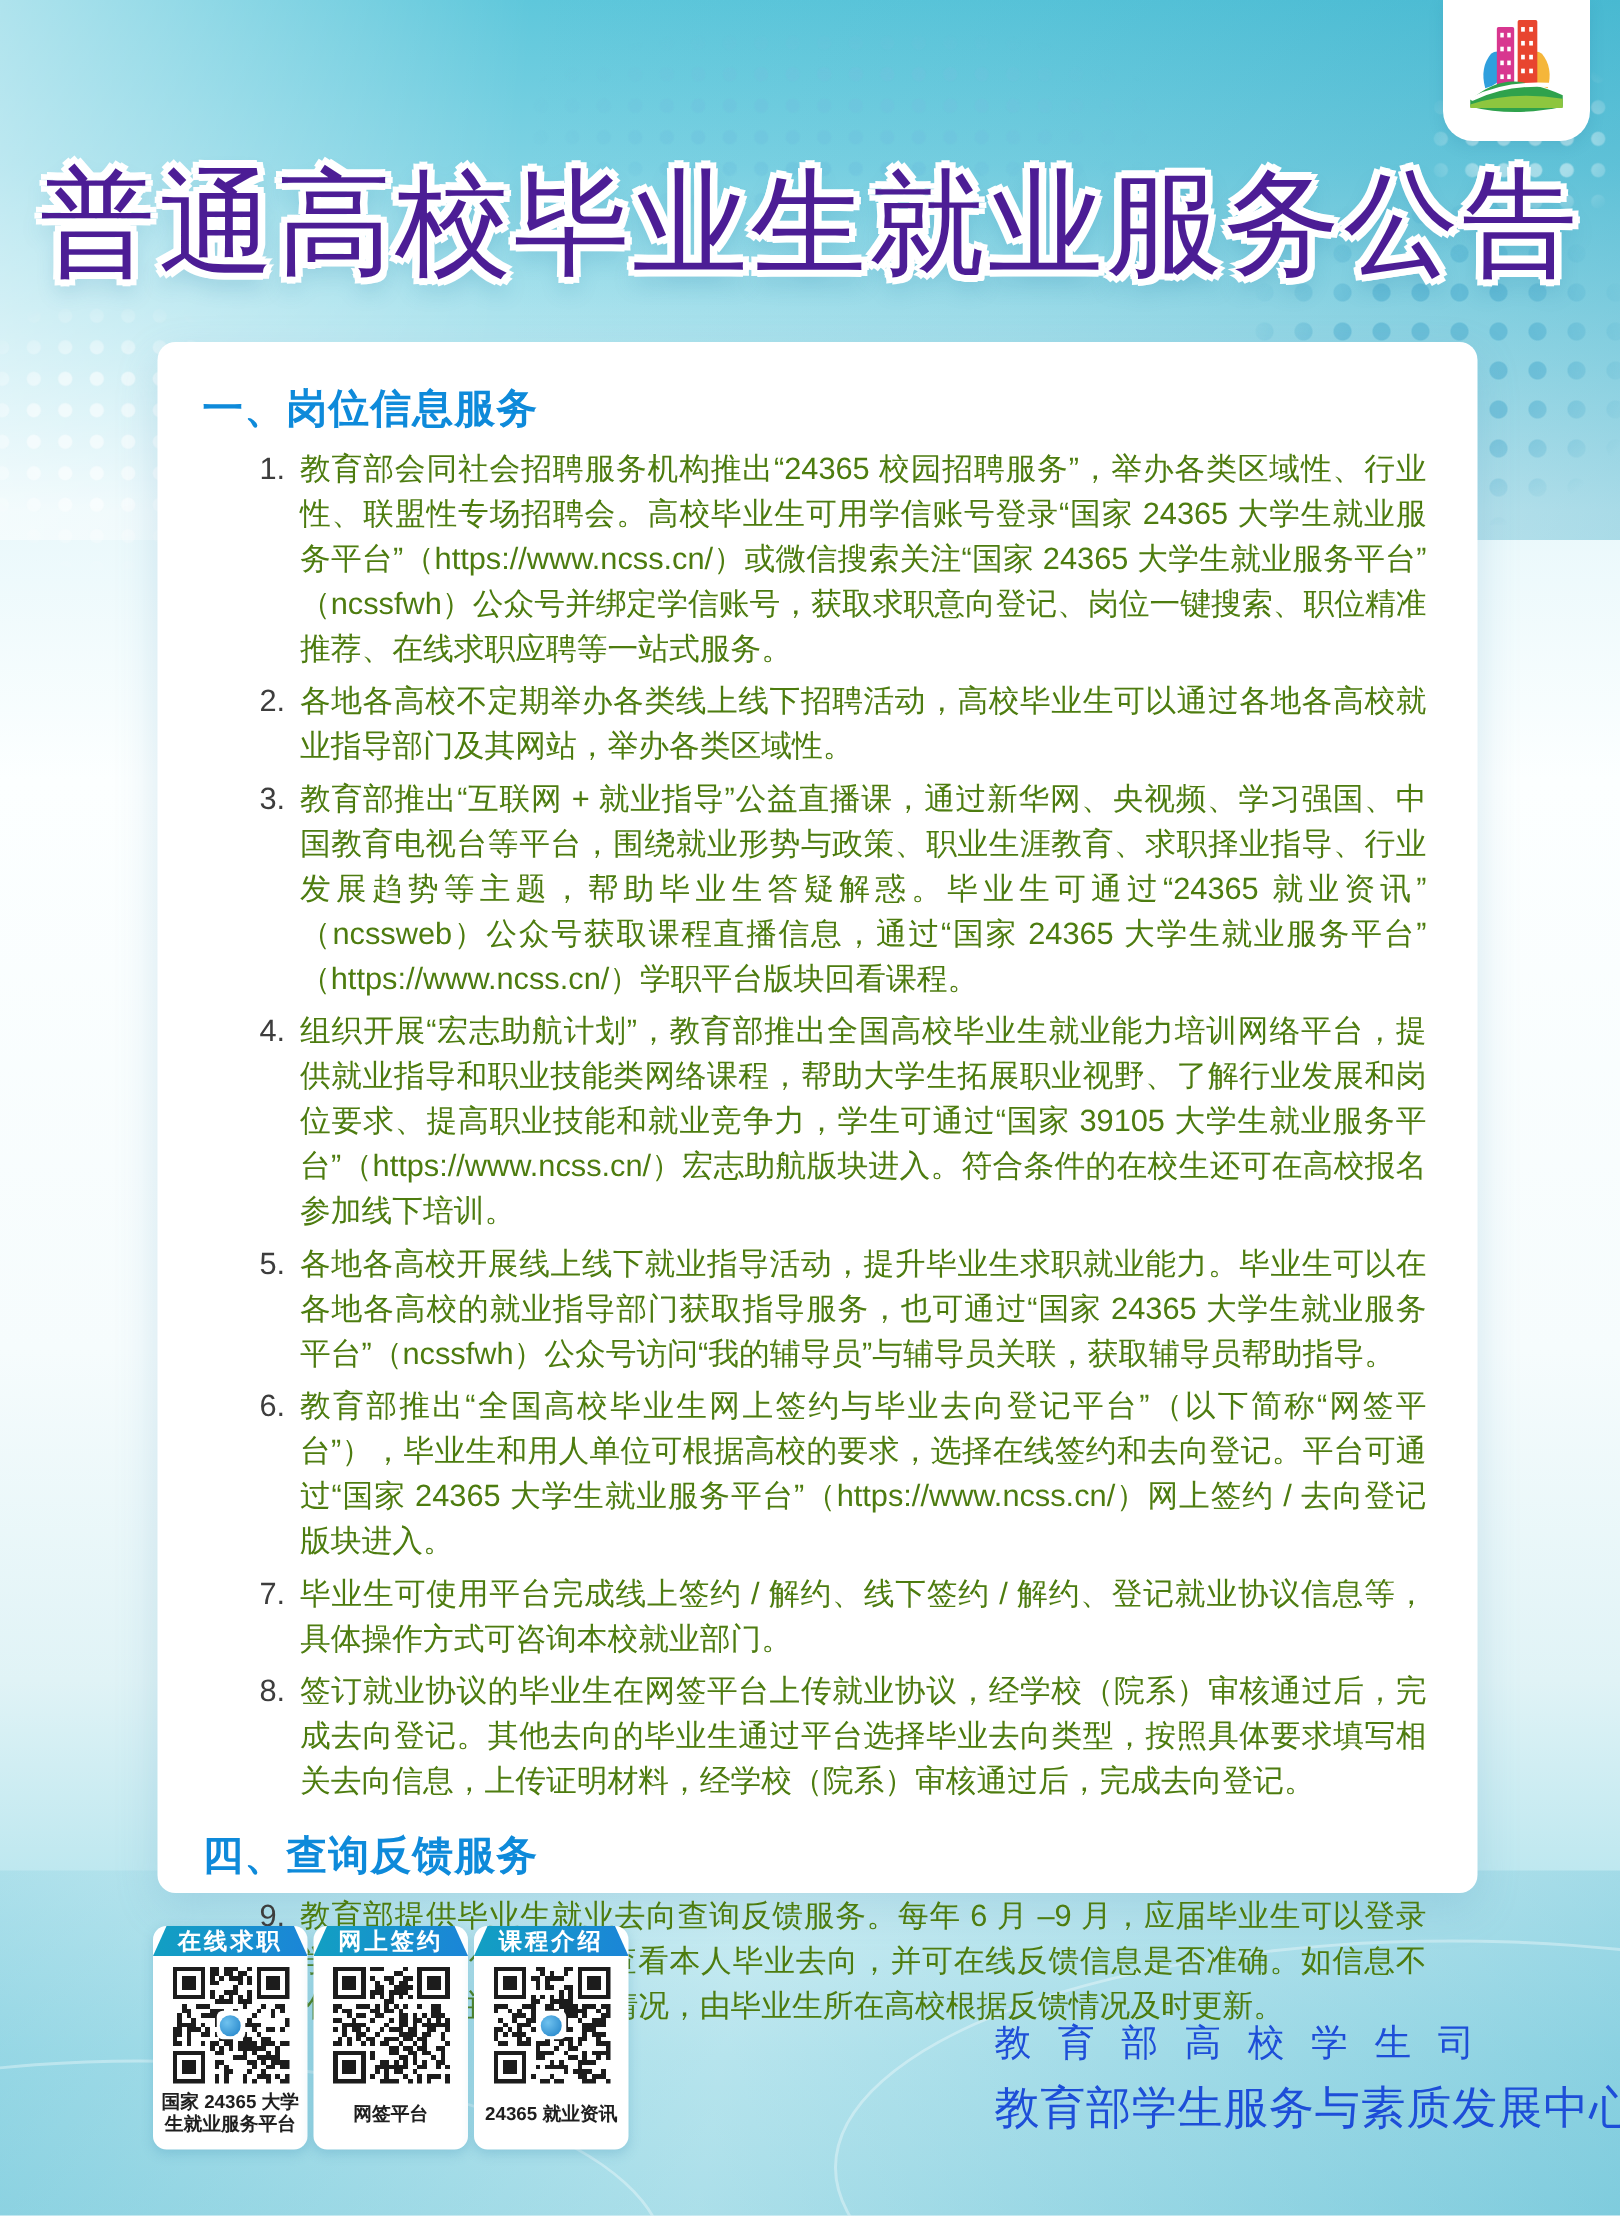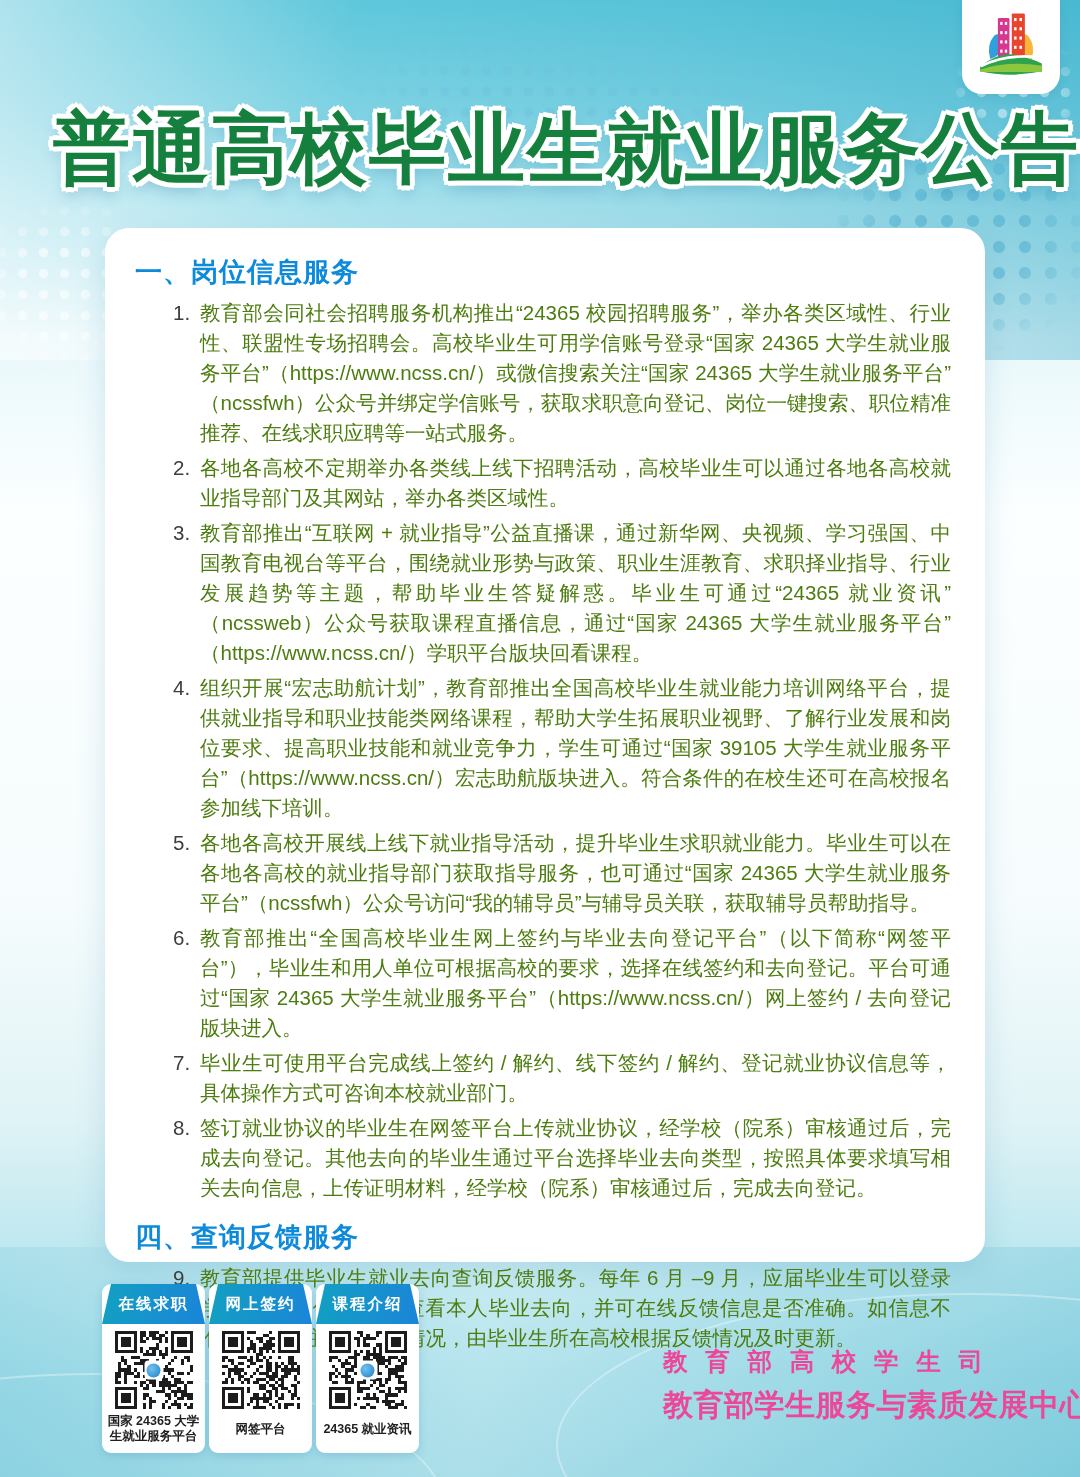--- a/index.html
+++ b/index.html
@@ -30,32 +30,32 @@
   }
   
   .logo-card{
     position:absolute;top:0;right:20px;width:98px;height:94px;background:#fff;
     border-radius:0 0 20px 20px;box-shadow:0 3px 10px rgba(30,110,150,.15);
     display:flex;align-items:center;justify-content:center;
   }
   .logo-card svg{width:74px;height:74px;}
   
   .poster-title{
-    position:absolute;top:98px;left:0;width:1080px;text-align:right;
-    font-size:77px;font-weight:bold;letter-spacing:2px;color:#15803d;
+    position:absolute;top:98px;left:0;width:1080px;text-align:center;
+    font-size:77px;font-weight:normal;letter-spacing:2px;color:#4c1d95;
     text-shadow:
       -4px -4px 0 #fff,4px -4px 0 #fff,-4px 4px 0 #fff,4px 4px 0 #fff,
       0 -5px 0 #fff,0 5px 0 #fff,-5px 0 0 #fff,5px 0 0 #fff,
       0 8px 14px rgba(25,115,160,.35);
     white-space:nowrap;
   }
   
   .main-card{
     position:absolute;left:105px;top:228px;width:880px;height:1034px;
-    background:#fff;border-radius:24px;box-sizing:border-box;
+    background:#fff;border-radius:12px;box-sizing:border-box;
     padding:24px 34px 0 30px;
     box-shadow:0 10px 28px rgba(80,155,190,.22);
   }
   .section-heading{
     color:#0e8ada;font-size:27px;font-weight:bold;letter-spacing:1px;
     margin:16px 0 8px 0;
   }
   .section:first-child .section-heading{margin-top:2px;}
   .item{display:flex;margin:0 0 5px 38px;}
   .item-num{
@@ -66,42 +66,42 @@
     text-align:justify;
   }
   
   .qr-row{position:absolute;left:102px;top:1284px;display:flex;gap:4px;}
   .qr-card{
     width:103px;background:#fff;border-radius:9px;overflow:hidden;
     box-shadow:0 3px 8px rgba(70,150,185,.30);
     display:flex;flex-direction:column;align-items:center;
   }
   .qr-header{
-    width:100%;height:40px;color:#fff;font-size:15.5px;font-weight:bold;
+    width:100%;height:20px;color:#fff;font-size:15.5px;font-weight:bold;
     letter-spacing:2px;display:flex;align-items:center;justify-content:center;
     background:linear-gradient(100deg,#12a0c2,#1b85d8);
     clip-path:polygon(9px 0,calc(100% - 9px) 0,100% 100%,0 100%);
   }
   .qr-box{width:78px;height:78px;margin:7px 0 3px;position:relative;}
   .qr-box svg{width:78px;height:78px;display:block;}
   .qr-logo{
     position:absolute;left:50%;top:50%;transform:translate(-50%,-50%);
     width:19px;height:19px;background:#fff;border-radius:4px;
     display:flex;align-items:center;justify-content:center;
   }
   .qr-logo i{display:block;width:14px;height:14px;border-radius:50%;
     background:radial-gradient(circle at 35% 35%,#6fc2ef,#1d7fc6);}
   .qr-caption{
     font-size:12.5px;font-weight:bold;color:#1f1f1f;line-height:15px;
     text-align:center;padding:2px 4px 9px;min-height:30px;
     display:flex;align-items:center;justify-content:center;
   }
   
   .footer-org{
-    position:absolute;right:97px;top:1345px;width:320px;color:#ec4899;font-weight:bold;
+    position:absolute;right:97px;top:1345px;width:320px;color:#1d4ed8;font-weight:normal;
   }
   .footer-org .line1{
     display:block;font-size:24.5px;text-align:justify;text-align-last:justify;
     letter-spacing:0;
   }
   .footer-org .line2{display:block;font-size:30px;margin-top:7px;letter-spacing:.5px;white-space:nowrap;}
   .wave{
     position:absolute;border:2px solid rgba(255,255,255,.35);border-radius:50%;
     pointer-events:none;
   }

